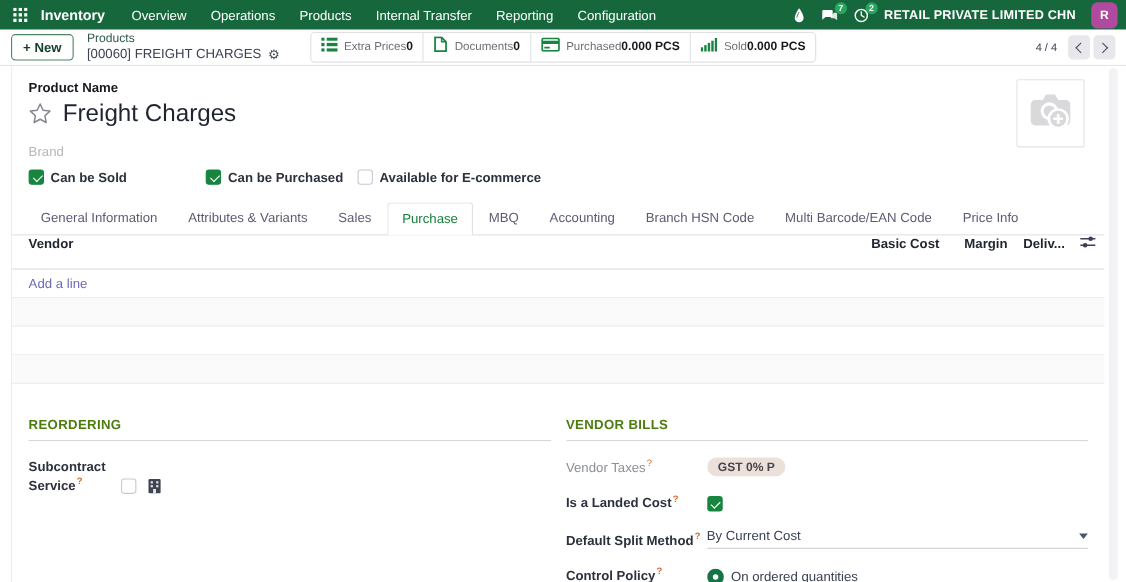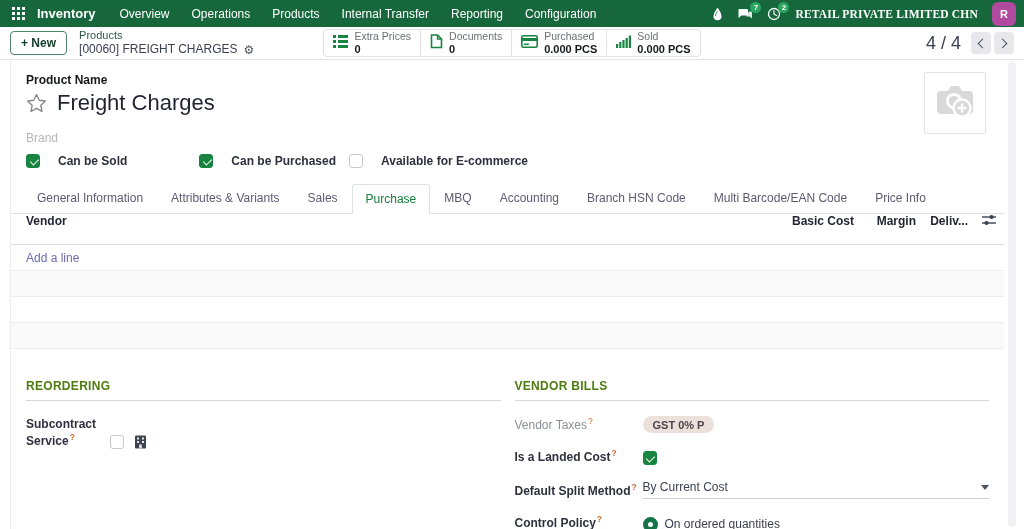--- a/index.html
+++ b/index.html
@@ -8,42 +8,42 @@
 
   
   .topnav { height:27px; background:#17673c; display:flex; align-items:center; padding:0 8px; color:#fff; }
   .grid-icon { display:inline-block; margin:0 12px 0 4px; line-height:0; cursor:pointer; }
   .app-name { font-size:13px; font-weight:bold; margin-right:24px; cursor:pointer; }
   .nav-item { font-size:12px; margin-right:22px; cursor:pointer; white-space:nowrap; }
   .nav-right { margin-left:auto; display:flex; align-items:center; gap:14px; }
   .nav-ico { position:relative; line-height:0; cursor:pointer; }
   .badge { position:absolute; top:-5px; right:-8px; background:#2aa55f; color:#fff; font-size:8px; font-weight:bold;
            line-height:11px; height:11px; min-width:11px; padding:0 3px; border-radius:6px; text-align:center; }
-  .company { font-size:11.5px; font-weight:bold; letter-spacing:.2px; cursor:pointer;font-family:Liberation Serif, serif; }
+  .company { font-size:11.5px; font-weight:bold; letter-spacing:.2px; cursor:pointer; }
   .avatar { width:24px; height:24px; border-radius:6px; background:#b04a9e; color:#fff; font-size:11px; font-weight:bold;
             display:flex; align-items:center; justify-content:center; cursor:pointer; }
 
   
   .control-panel { height:33px; background:#fff; border-bottom:1px solid #e4e4e7; display:flex; align-items:center; padding:0 10px; }
   .cp-left { display:flex; align-items:center; flex:1; min-width:0; }
   .btn-new { background:#fff; border:1px solid #4d8465; color:#14402b; font-weight:bold; font-size:12px;
              padding:4px 10px; border-radius:4px; cursor:pointer; margin-right:12px; font-family:inherit; }
   .breadcrumb { display:flex; flex-direction:column; line-height:1.25; }
   .bc-parent { font-size:11px; color:#2f5a4b; cursor:pointer; }
   .bc-current-row { display:flex; align-items:center; gap:6px; }
   .bc-current { font-size:12px; color:#3b4152; }
   .gear { font-size:12px; color:#4b5563; cursor:pointer; line-height:1; }
   .stat-group { display:flex; border:1px solid #e1e1e4; border-radius:4px; background:#fff; height:28px; }
   .stat-btn { display:flex; align-items:center; gap:6px; padding:2px 9px; cursor:pointer; }
   .stat-btn + .stat-btn { border-left:1px solid #e1e1e4; }
-  .stat-text { display:flex; flex-direction:column; line-height:1.2; }
+  .stat-text { display:flex; flex-direction:row; line-height:1.2; }
   .stat-label { font-size:10.5px; color:#6d6f75; white-space:nowrap; }
   .stat-value { font-size:11px; font-weight:bold; color:#16181d; white-space:nowrap; }
   .cp-right { flex:1; display:flex; align-items:center; justify-content:flex-end; gap:10px; }
-  .pager-val { font-size:18px; color:#3b4152; }
+  .pager-val { font-size:10px; color:#3b4152; }
   .pager-btns { display:flex; gap:3px; }
   .pager-btn { width:20px; height:22px; background:#e8e8ec; border:none; border-radius:4px; cursor:pointer;
                display:flex; align-items:center; justify-content:center; }
   .chev { width:7px; height:7px; border-left:1.6px solid #4b5563; border-bottom:1.6px solid #4b5563; display:inline-block; }
   .chev.left { transform:rotate(45deg); margin-left:3px; }
   .chev.right { transform:rotate(-135deg); margin-right:3px; }
 
   
   .main { position:relative; height:469px; background:#fff; }
   .sheet { position:absolute; left:10px; top:0; width:994px; height:100%; background:#fff;
@@ -51,21 +51,21 @@
   .scroll-track { position:absolute; right:8px; top:2px; bottom:2px; width:8px; background:#f2f2f5; border-radius:4px; cursor:pointer; }
 
   .pad { padding-left:15px; padding-right:15px; }
   .pname-label { font-size:12px; font-weight:bold; color:#16181d; padding-top:13px; }
   .title-row { display:flex; align-items:center; gap:10px; margin-top:3px; }
   .star { line-height:0; cursor:pointer; }
   .ptitle { font-size:22px; font-weight:400; color:#1f2430; }
   .brand-input { display:block; border:none; outline:none; font-size:12px; color:#3b4152; margin-top:15px; width:220px; font-family:inherit; }
   .brand-input::placeholder { color:#b7b7bd; }
   .check-row { display:flex; align-items:center; margin-top:9px; }
-  .cb-item { display:flex; align-items:center; gap:18px; cursor:pointer; }
+  .cb-item { display:flex; align-items:center; gap:6px; cursor:pointer; }
   .cb-item.m1 { margin-right:72px; } .cb-item.m2 { margin-right:13px; }
   .cb { width:14px; height:14px; border-radius:3px; border:1px solid #c9c9cf; background:#fff; position:relative; flex:0 0 auto; }
   .cb.checked { background:#17853f; border-color:#17853f; }
   .cb.checked::after { content:""; position:absolute; left:4.5px; top:1.5px; width:4px; height:7px;
                        border-right:1.7px solid #fff; border-bottom:1.7px solid #fff; transform:rotate(45deg); }
   .cb-label { font-size:12px; font-weight:bold; color:#2c313d; }
 
   .img-placeholder { position:absolute; top:12px; right:18px; width:62px; height:62px; border:1px solid #e3e3e6;
                      border-radius:2px; background:#fff; display:flex; align-items:center; justify-content:center; cursor:pointer; }
 

